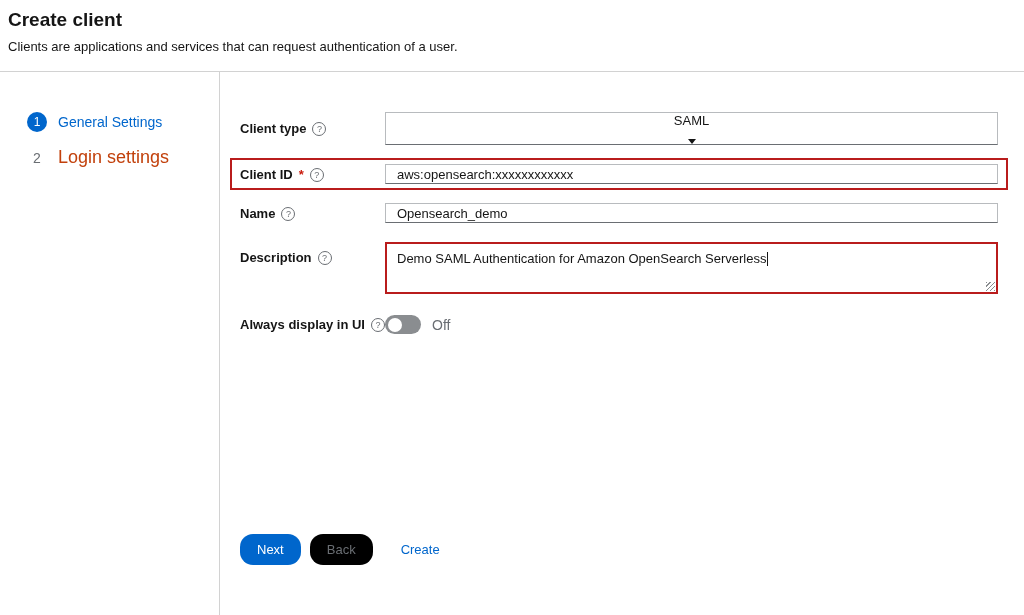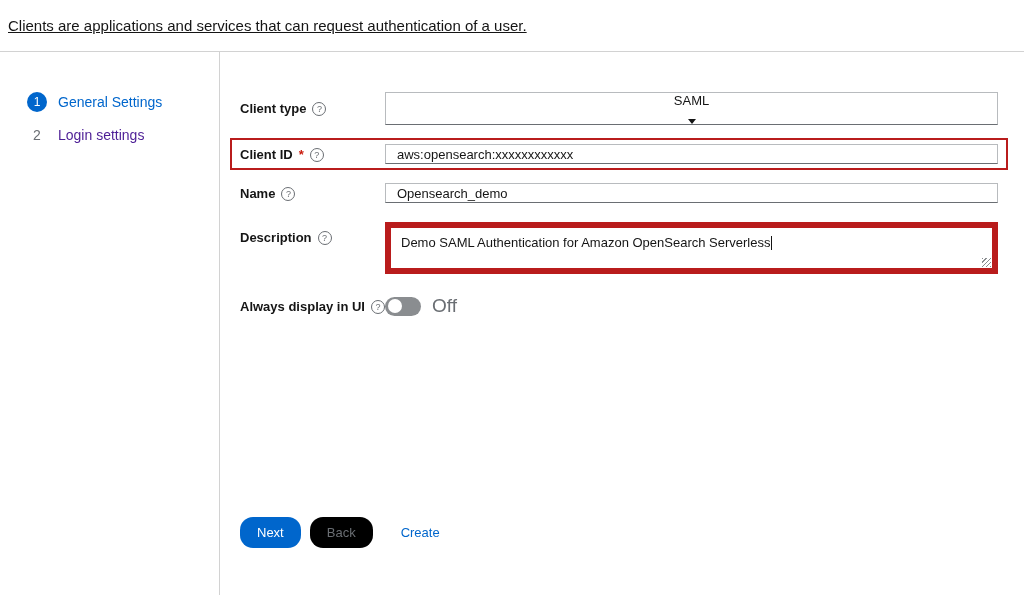--- a/index.html
+++ b/index.html
@@ -7,21 +7,21 @@
   body {
     width: 1024px; height: 615px;
     font-family: "Liberation Sans", sans-serif;
     color: #151515; background: #ffffff;
     overflow: hidden;
   }
 
   
   .page-header { padding: 9px 8px 0 8px; }
   .page-title { font-size: 19px; font-weight: 700; margin: 0; }
-  .page-subtitle { font-size: 15px; margin-top: 8px; color: #151515; text-decoration: underline; }
+  .page-subtitle { font-size: 13px; margin-top: 8px; color: #151515; }
   .header-divider { border: none; border-top: 1px solid #d2d2d2; margin: 17px 0 0 0; }
 
   
   .content { display: flex; height: 543px; }
   .wizard-nav {
     width: 220px; flex: 0 0 220px;
     border-right: 1px solid #d2d2d2;
     padding: 40px 0 0 27px;
   }
   .main { flex: 1; padding: 40px 26px 0 20px; }
@@ -31,21 +31,21 @@
   .step-circle {
     width: 20px; height: 20px; border-radius: 50%;
     background: #0066CC; color: #fff;
     font-size: 12px; display: flex; align-items: center; justify-content: center;
     flex: 0 0 20px;
   }
   .step-number-plain {
     width: 20px; text-align: center; color: #6a6e73; font-size: 14px; flex: 0 0 20px;
   }
   .step-label-active { color: #0066CC; font-size: 14px; }
-  .step-label { color: #4c1d95; font-size: 14px; }
+  .step-label { color: #c2410c; font-size: 18px; }
 
   
   .form-row {
     display: grid; grid-template-columns: 145px 1fr;
     align-items: center; margin-bottom: 19px;
   }
   .form-row.row-top { align-items: flex-start; }
   .form-label {
     font-size: 13px; font-weight: 700;
     display: flex; align-items: flex-end; gap: 6px;
@@ -86,21 +86,21 @@
   .annotation-box {
     border: 2px solid #b91c1c;
     padding: 4px 8px;
     margin: -6px -10px 13px -10px;
   }
   .annotation-box .form-row { margin-bottom: 0; }
 
   
   .textarea-control {
     position: relative; width: 100%; height: 52px;
-    border: 6px solid #b91c1c; background: #fff;
+    border: 2px solid #b91c1c; background: #fff;
     padding: 6px 10px; font-size: 13px; line-height: 17px;
     cursor: text; overflow: hidden;
   }
   .text-caret {
     display: inline-block; width: 1px; height: 14px;
     background: #151515; vertical-align: text-bottom; margin-left: 1px;
   }
   .resize-handle {
     position: absolute; right: 1px; bottom: 1px; width: 9px; height: 9px;
     background: repeating-linear-gradient(315deg, #8a8d90 0 1px, transparent 1px 3px);
@@ -111,41 +111,42 @@
   .switch-row { margin-top: 21px; }
   .switch-wrap { display: flex; align-items: center; gap: 11px; }
   .switch {
     width: 36px; height: 19px; border-radius: 10px;
     background: #8a8d90; position: relative; cursor: pointer; flex: 0 0 36px;
   }
   .switch-knob {
     position: absolute; left: 2.5px; top: 2.5px;
     width: 14px; height: 14px; border-radius: 50%; background: #fff;
   }
-  .switch-state { font-size: 19px; color: #6a6e73; }
+  .switch-state { font-size: 14px; color: #6a6e73; }
 
   
   .actions { margin-top: 200px; display: flex; align-items: center; }
   .btn {
     font-family: "Liberation Sans", sans-serif;
     font-size: 13px; padding: 8px 17px; border: none; border-radius: 13px;
     cursor: pointer;
   }
   .btn-primary { background: #0066CC; color: #ffffff; }
   .btn-secondary { background: #000000; color: #6a6e73; margin-left: 9px; }
   .btn-link {
     background: none; border: none; color: #0066CC;
     font-size: 13px; margin-left: 28px; cursor: pointer; padding: 8px 0;
     font-family: "Liberation Sans", sans-serif;
   }
 </style>
 </head>
 <body>
 
 <div class="page-header">
+  <h1 class="page-title">Create client</h1>
   <div class="page-subtitle">Clients are applications and services that can request authentication of a user.</div>
 </div>
 <hr class="header-divider">
 
 <div class="content">
 
   <div class="wizard-nav">
     <div class="step">
       <span class="step-circle">1</span>
       <span class="step-label-active">General Settings</span>

